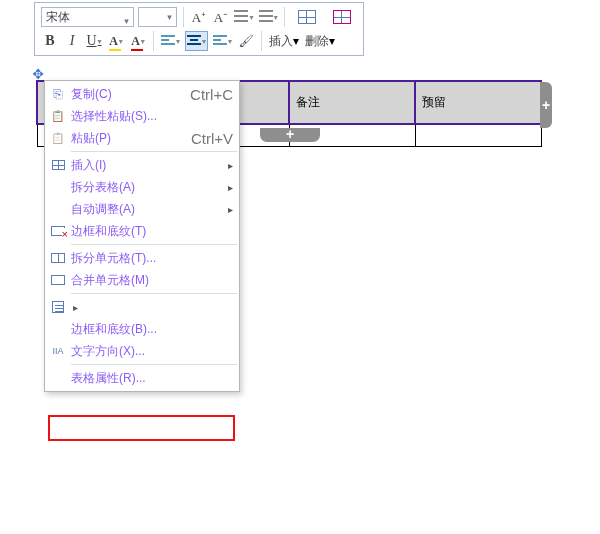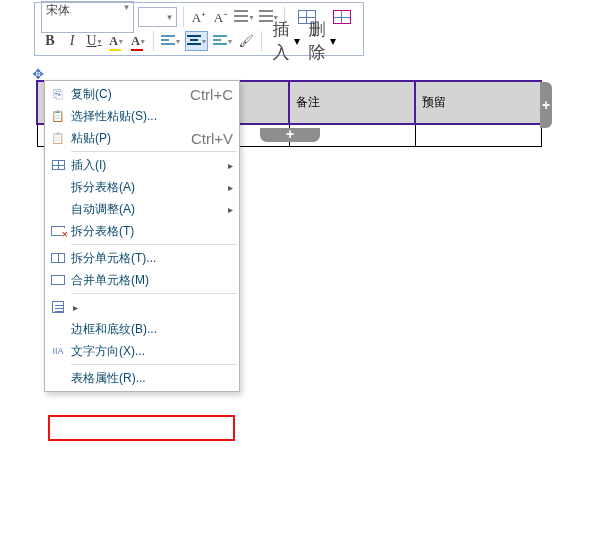--- a/index.html
+++ b/index.html
@@ -22,24 +22,24 @@
     padding: 2px 6px;
   }
   .toolbar-row {
     display: flex;
     align-items: center;
     gap: 4px;
     height: 24px;
   }
   .font-select {
     width: 96px;
-    height: 32px;
+    height: 20px;
     border: 1px solid #a8b7cf;
     display: flex;
-    align-items: flex-start;
+    align-items: flex-end;
     justify-content: space-between;
     padding: 0 4px;
     font-size: 12px;
     color: #444;
   }
   .font-dd { color: #777; font-size: 9px; }
   .size-select {
     width: 40px;
     height: 20px;
     border: 1px solid #a8b7cf;
@@ -67,21 +67,21 @@
   .underline { text-decoration: underline; font-family: "Times New Roman", serif; font-size: 14px; }
   .grid-icon {
     display: inline-block;
     width: 18px; height: 14px;
     border: 1px solid #5a7db8;
     background:
       linear-gradient(#5a7db8,#5a7db8) center/100% 1px no-repeat,
       linear-gradient(#5a7db8,#5a7db8) center/1px 100% no-repeat;
   }
   .big-btn { display: flex; flex-direction: column; align-items: center; width: 32px; }
-  .big-btn-label { font-size: 17px; color: #444; text-align: center; }
+  .big-btn-label { font-size: 12px; color: #444; text-align: center; }
   .big-btn-row { display: flex; align-items: center; }
   .lines-icon::before {
     content: "";
     display: inline-block;
     width: 14px; height: 12px;
     background:
       linear-gradient(#888,#888) 0 0/14px 2px no-repeat,
       linear-gradient(#888,#888) 0 5px/14px 2px no-repeat,
       linear-gradient(#888,#888) 0 10px/14px 2px no-repeat;
   }
@@ -167,21 +167,21 @@
     position: relative;
   }
   .ctx-icon {
     width: 18px;
     display: flex;
     align-items: center;
     justify-content: center;
     font-size: 12px;
     color: #5a7db8;
   }
-  .ctx-label { flex: 1; padding-left: 4px; color: #0c4a6e; font-size: 12px;}
+  .ctx-label { flex: 1; padding-left: 4px; color: #8b5cf6; font-size: 12px;}
   .ctx-shortcut { color: #777; font-size: 15px; }
   .ctx-arrow { color: #555; font-size: 10px; padding-left: 6px; }
   .ctx-sep { height: 1px; background: #ddd; margin: 2px 2px 2px 26px; }
   .highlight-red {
     position: absolute;
     border: 2px solid #e11;
     pointer-events: none;
   }
   .scissors::before { content: "✂"; color: #e29a2e; }
   .paste::before { content: "📋"; font-size: 11px; opacity: .6; }
@@ -341,21 +341,21 @@
   </div>
   <div class="ctx-item">
     <span class="ctx-icon"></span>
     <span class="ctx-label">自动调整(A)</span>
     <span class="ctx-arrow">▸</span>
   </div>
   <div class="ctx-item">
     <span class="ctx-icon">
         <span class="deltbl-icon"></span>
       </span>
-    <span class="ctx-label">拆分表格(T)</span>
+    <span class="ctx-label">边框和底纹(T)</span>
   </div>
   <div class="ctx-sep"></div>
   <div class="ctx-item">
     <span class="ctx-icon">
         <span class="split-icon"></span>
       </span>
     <span class="ctx-label">拆分单元格(T)...</span>
   </div>
   <div class="ctx-item">
     <span class="ctx-icon">

